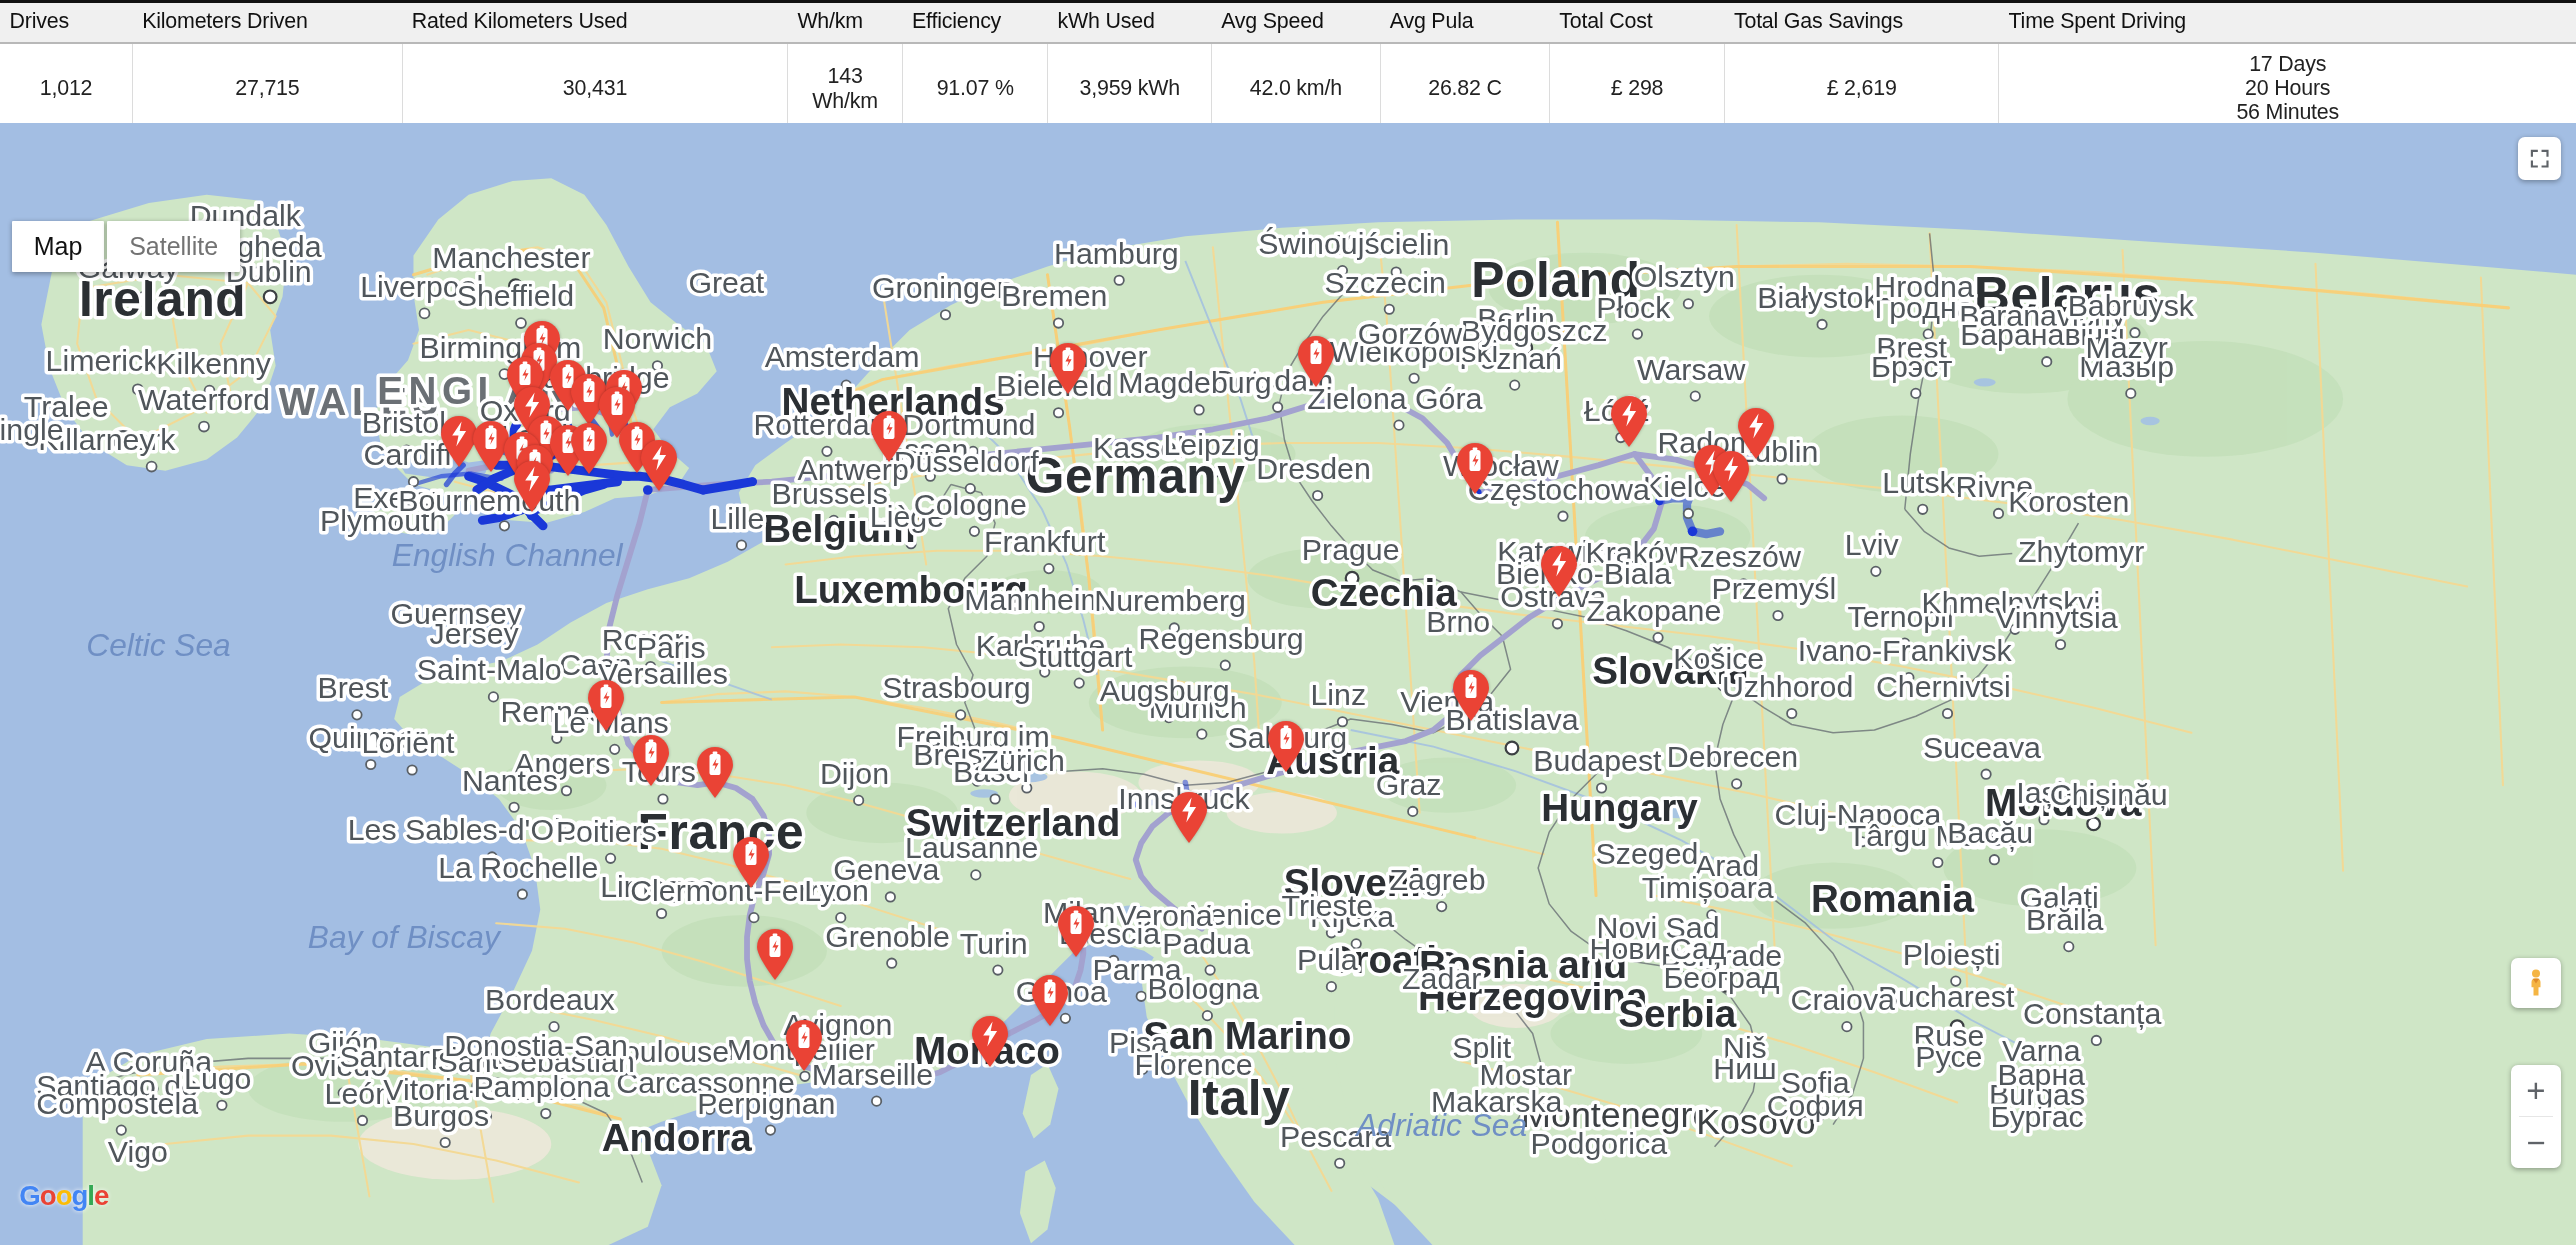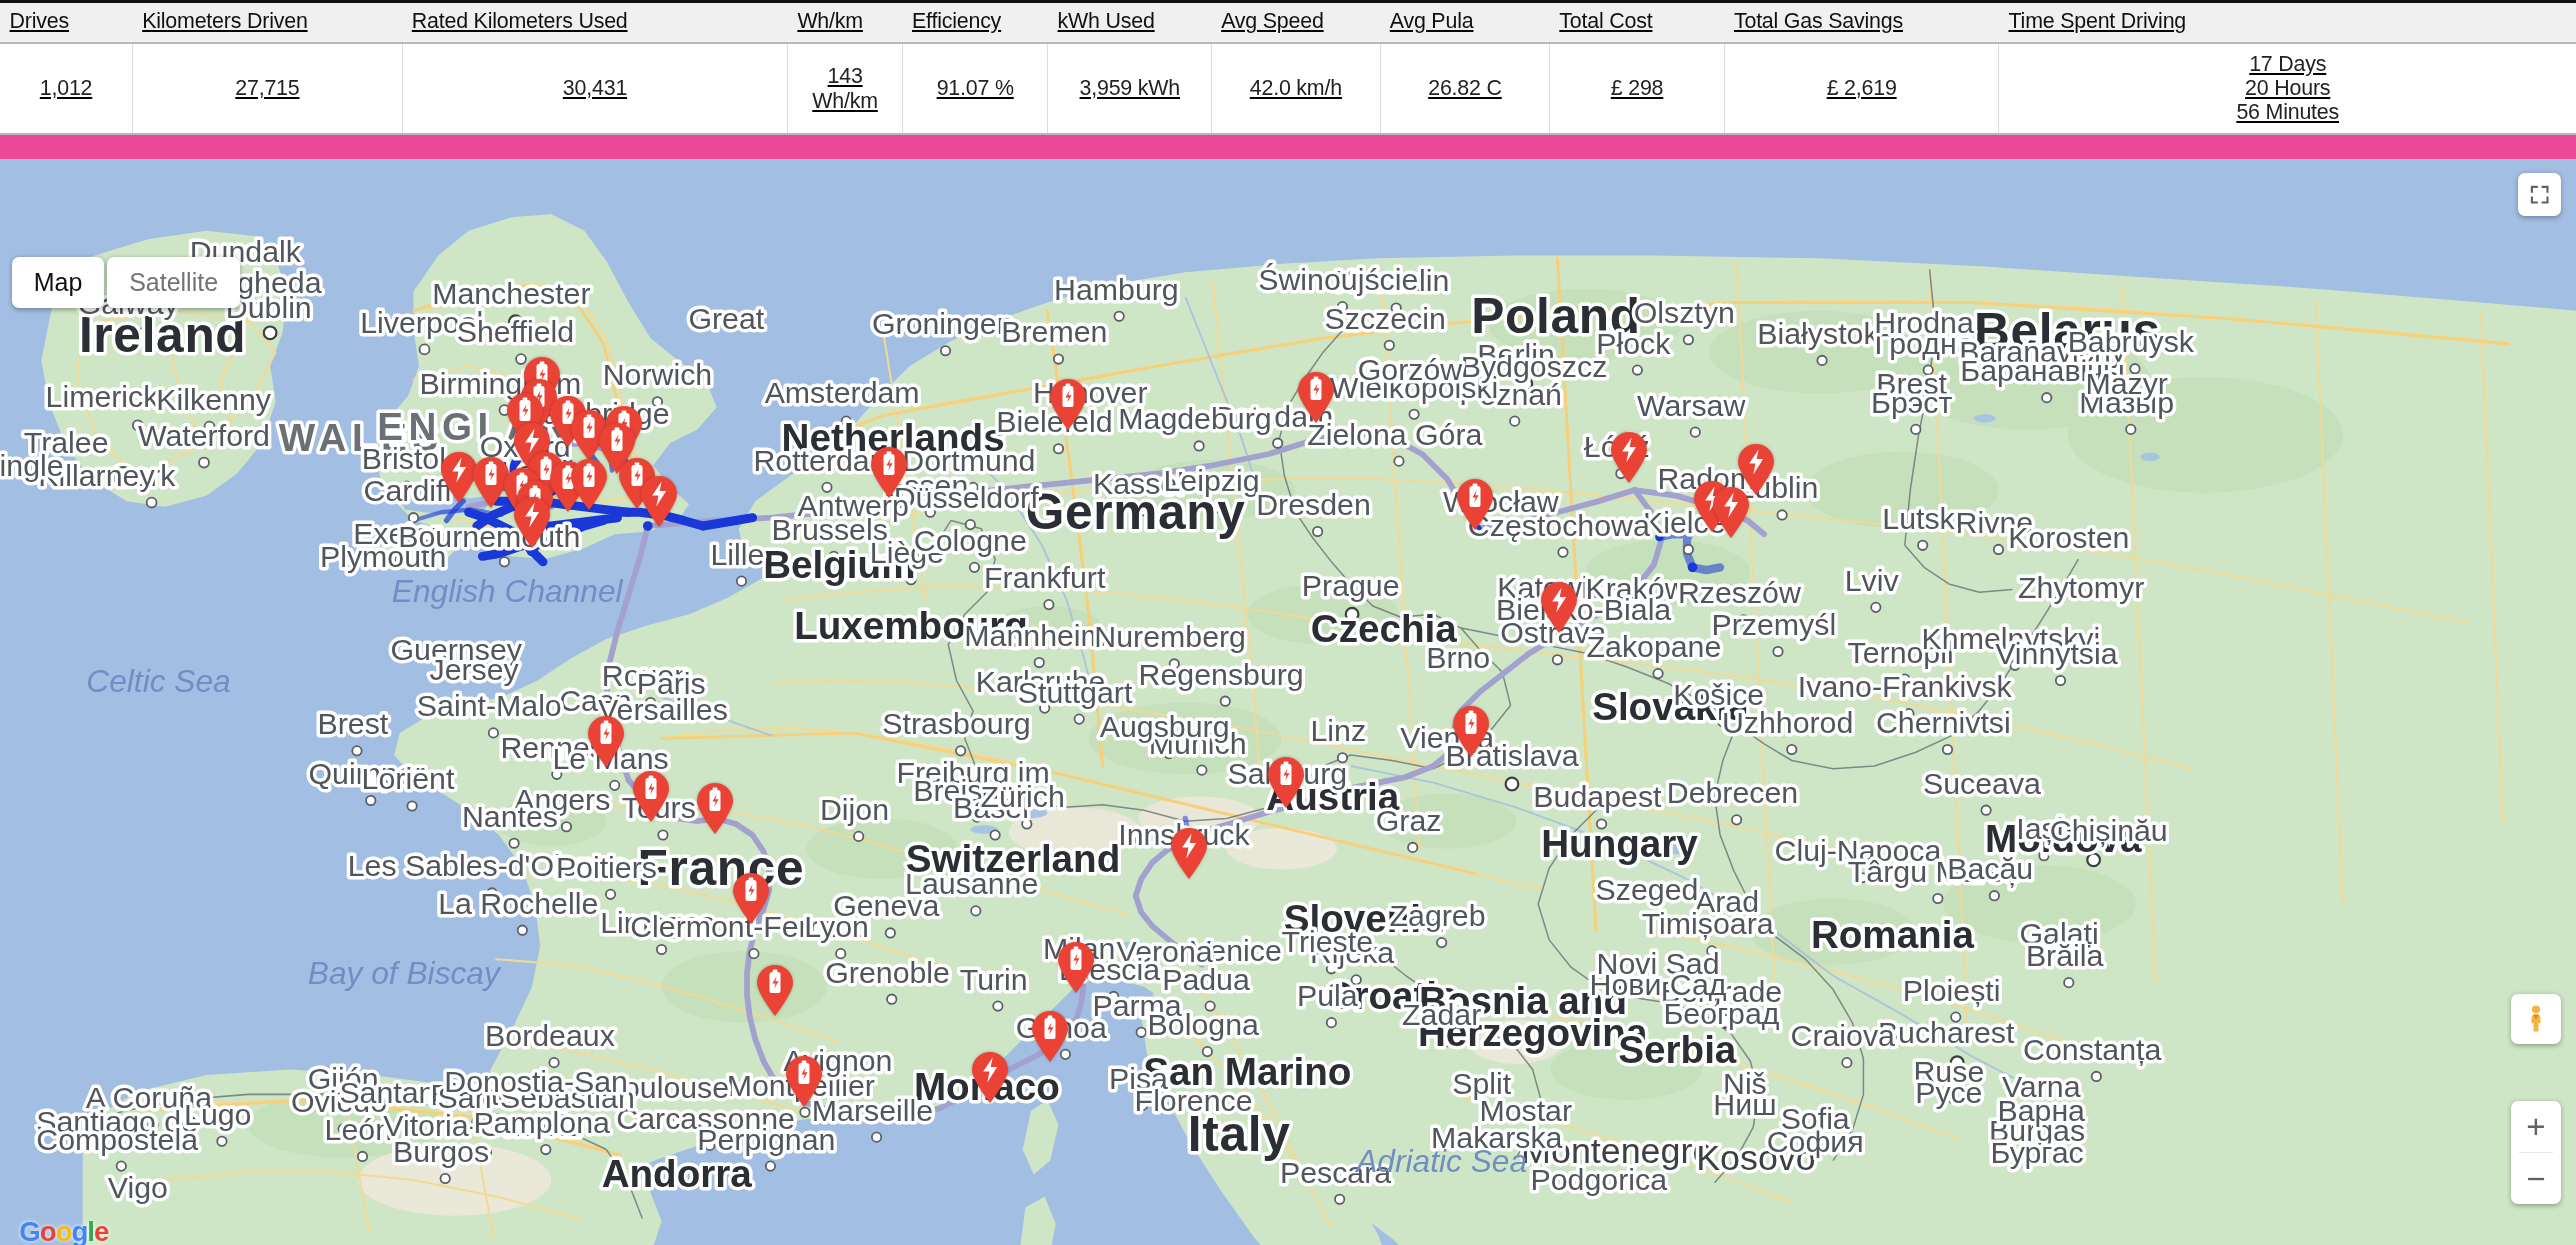--- a/index.html
+++ b/index.html
@@ -1,19 +1,19 @@
 <!DOCTYPE html>
 <html style="font-size:11px"><head>
 <meta charset="utf-8">
 <style>
   html,body{margin:0;padding:0;background:#fff;}
   body{width:2576px;height:1245px;overflow:hidden;font-family:"Liberation Sans",sans-serif;-webkit-font-smoothing:antialiased;}
 
   
-  .stats-wrap{width:2576px;height:159px;background:#ec4899;box-sizing:border-box;border-top:3.4px solid #111;text-decoration:underline;}
+  .stats-wrap{width:2576px;height:123px;background:#3b82f6;box-sizing:border-box;border-top:3.4px solid #111;}
   table.stats{border-collapse:collapse;width:2576px;table-layout:fixed;}
   table.stats thead th{
     background:#f0f0f0;color:#111;font-size:21.4px;font-weight:400;text-align:left;
     padding:6.2px 0 8.3px 9.6px;border-bottom:2.8px solid #b8b8b8;white-space:nowrap;
     font-family:"Liberation Sans",sans-serif;letter-spacing:-0.2px;
   }
   table.stats tbody td{
     background:#fff;color:#222;font-size:21.4px;font-weight:400;text-align:center;
     padding:8.3px 18px;border-right:1.4px solid #dcdcdc;vertical-align:middle;
     height:61px;box-sizing:border-box;letter-spacing:-0.2px;
@@ -36,21 +36,21 @@
        stroke:#ffffff;stroke-width:5px;stroke-linejoin:round;}
   .lbl-country{font-size:36px;font-weight:700;fill:#2b2f33;letter-spacing:.5px;}
   .lbl-country-sm{font-size:28px;font-weight:700;fill:#2b2f33;}
   .lbl-region{font-size:28px;font-weight:700;fill:#6b7075;letter-spacing:4px;}
   .lbl-city{font-size:26px;font-weight:400;fill:#3c4043;}
   .lbl-city-sm{font-size:22px;font-weight:400;fill:#50565b;}
   .lbl-water{font-size:23px;font-style:italic;fill:#6f8fc4;stroke:none;}
 
   
   .mapbtns{position:absolute;left:11.7px;top:98px;display:flex;gap:2.8px;z-index:40;}
-  .mapbtn{background:#fff;border-radius:7px;box-shadow:0 1.4px 4.8px rgba(0,0,0,.32);
+  .mapbtn{background:#fff;border-radius:1px;box-shadow:0 1.4px 4.8px rgba(0,0,0,.32);
           font-size:25px;padding:13px 22px;color:#111;cursor:pointer;line-height:1;
           font-family:"Liberation Sans",sans-serif;}
   .mapbtn.inactive{color:#737373;}
 
   .fullscreen-btn{position:absolute;right:15px;top:13.8px;width:43px;height:43px;background:#fff;
         border-radius:6.9px;box-shadow:0 1.4px 4.8px rgba(0,0,0,.3);display:flex;align-items:center;
         justify-content:center;cursor:pointer;z-index:40;}
   .pegman{position:absolute;right:15px;top:835px;width:50px;height:50px;background:#fff;
         border-radius:6.9px;box-shadow:0 1.4px 4.8px rgba(0,0,0,.3);display:flex;align-items:center;
         justify-content:center;cursor:pointer;z-index:40;}

